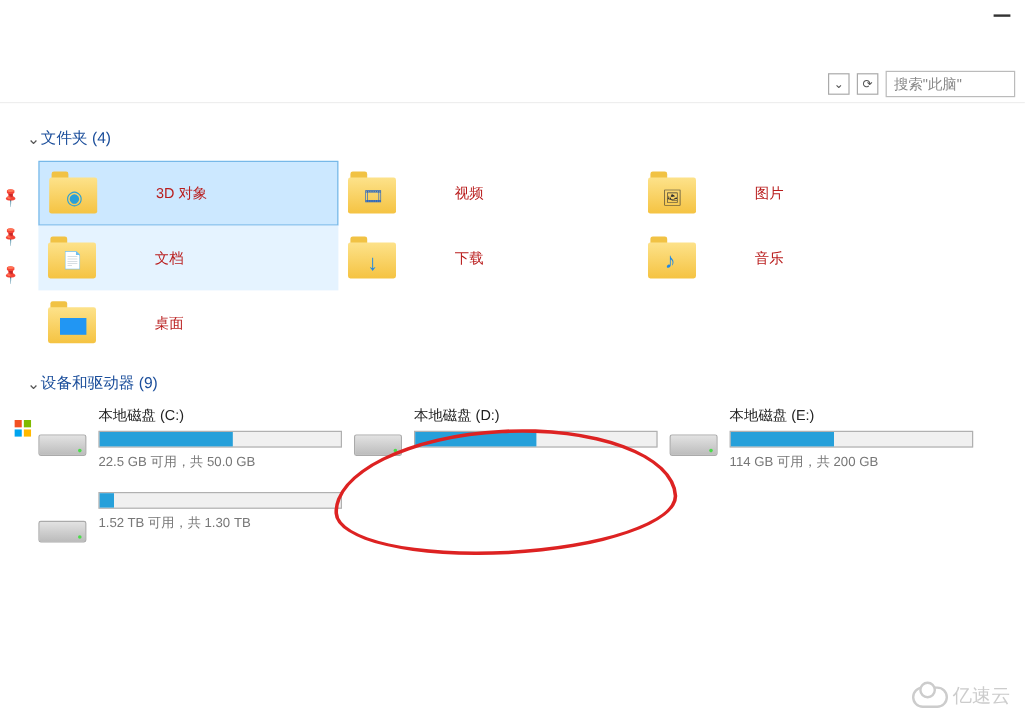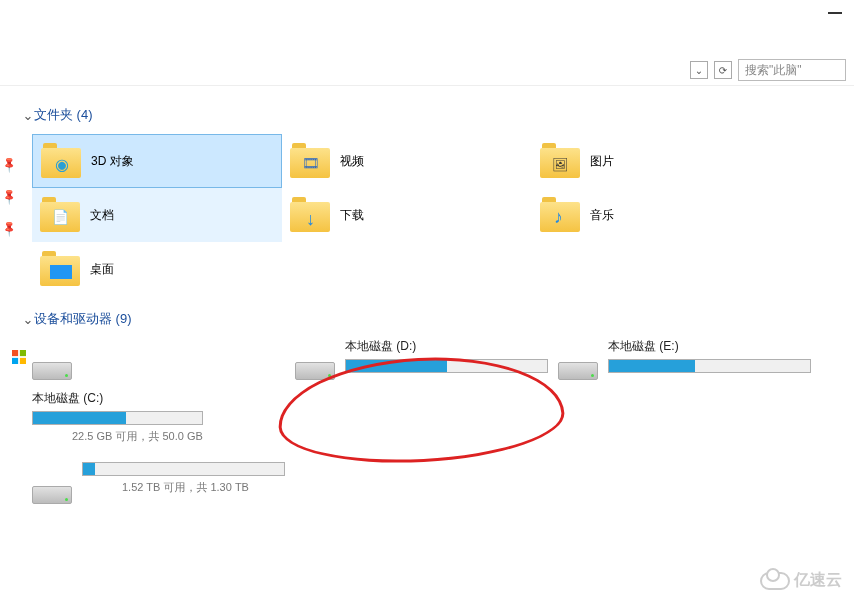--- a/index.html
+++ b/index.html
@@ -20,38 +20,38 @@
   .section-header { display: flex; align-items: center; color: #1b4e9b; font-size: 13px; margin: 6px 0 10px 0; cursor: pointer; }
   .chev { width: 12px; text-align: center; color: #555; }
 
   .folder-grid { display: flex; flex-wrap: wrap; gap: 0; padding-left: 10px; }
   .folder-item { width: 250px; height: 54px; display: flex; align-items: center; gap: 10px; padding: 4px 8px; cursor: pointer; position: relative; }
   .folder-item.sel { background: #cce8ff; border: 1px solid #77b8e8; }
   .folder-item.hover { background: #e5f3ff; }
   .folder-icon { width: 40px; height: 36px; position: relative; flex-shrink: 0; }
   .folder-icon .tab { position: absolute; top: 0; left: 2px; width: 14px; height: 6px; background: #f1c244; border-radius: 2px 2px 0 0; }
   .folder-icon .body { position: absolute; top: 5px; left: 0; width: 40px; height: 30px; background: linear-gradient(#fde28a, #f5c342); border-radius: 2px; }
-  .folder-label { font-size: 12px; color: #000000; }
+  .folder-label { font-size: 12px; color: #b91c1c; margin-left: 39px; }
   .sub-icon { position: absolute; font-size: 16px; }
 
   .drive-grid { display: flex; flex-wrap: wrap; padding-left: 10px; column-gap: 10px; row-gap: 18px; }
   .drive-item { width: 253px; display: flex; gap: 10px; align-items: flex-start; cursor: pointer; }
   .drive-icon { width: 40px; height: 28px; margin-top: 14px; flex-shrink: 0; position: relative; }
   .drive-icon .box { width: 40px; height: 18px; background: linear-gradient(#e2e2e2, #bcbcbc); border-radius: 2px; border: 1px solid #aaa; position: absolute; bottom: 0; }
   .drive-icon .light { position: absolute; bottom: 3px; right: 4px; width: 3px; height: 3px; background: #4bdc4b; border-radius: 50%; }
   .drive-info { flex: 1; padding-top: 0; }
   .drive-name { font-size: 12px; color: #222; margin-bottom: 4px; }
   .bar { width: 100%; height: 14px; border: 1px solid #b0b0b0; background: #f0f0f0; position: relative; margin-bottom: 4px; }
   .bar-fill { position: absolute; left: 0; top: 0; bottom: 0; background: #26a0da; }
-  .drive-stats { font-size: 11px; color: #777; margin-left: 40px; }
+  .drive-stats { font-size: 11px; color: #777; }
   .win-logo { position: absolute; left: -20px; top: 12px; width: 14px; height: 14px; }
 
   .redcircle { position: absolute; border: 3px solid #d22; border-radius: 50% 50% 50% 50% / 60% 60% 40% 40%; pointer-events: none; }
 
-  .watermark { position: absolute; right: 12px; bottom: 8px; color: #ccc; font-size: 16px; font-weight: bold; display: flex; align-items: center; gap: 4px; justify-content: space-between; }
+  .watermark { position: absolute; right: 12px; bottom: 8px; color: #ccc; font-size: 16px; font-weight: normal; display: flex; align-items: center; gap: 4px; justify-content: space-between; }
   .watermark .cloud { width: 30px; height: 18px; border: 2px solid #ccc; border-radius: 12px; position: relative; }
   .watermark .cloud::before { content: ''; position: absolute; width: 10px; height: 10px; border: 2px solid #ccc; border-radius: 50%; top: -6px; left: 4px; background: #fff; }
 </style>
 </head>
 <body>
 
 <div class="topbar">
   <div class="topbar-btn"></div>
 </div>
 
@@ -142,21 +142,21 @@
     </div>
   </div>
 
   <div class="section-header" style="margin-top:14px;">
     <span class="chev">⌄</span>
     <span>设备和驱动器 (9)</span>
   </div>
 
   <div class="drive-grid">
 
-    <div class="drive-item" style="position:relative;flex-direction:column;">
+    <div class="drive-item" style="position:relative;">
       <svg class="win-logo" viewBox="0 0 16 16">
           <rect x="0" y="0" width="7" height="7" fill="#f25022"></rect>
           <rect x="9" y="0" width="7" height="7" fill="#7fba00"></rect>
           <rect x="0" y="9" width="7" height="7" fill="#00a4ef"></rect>
           <rect x="9" y="9" width="7" height="7" fill="#ffb900"></rect>
         </svg>
       <div class="drive-icon">
           <div class="box"></div>
           <div class="light"></div>
         </div>
@@ -185,20 +185,21 @@
     <div class="drive-item">
       <div class="drive-icon">
           <div class="box"></div>
           <div class="light"></div>
         </div>
       <div class="drive-info">
         <div class="drive-name">本地磁盘 (E:)</div>
         <div class="bar">
             <div class="bar-fill" style="width:43%;"></div>
           </div>
+        <div class="drive-stats">114 GB 可用，共 200 GB</div>
       </div>
     </div>
 
     <div class="drive-item">
       <div class="drive-icon">
           <div class="box"></div>
           <div class="light"></div>
         </div>
       <div class="drive-info">
         <div class="bar">

